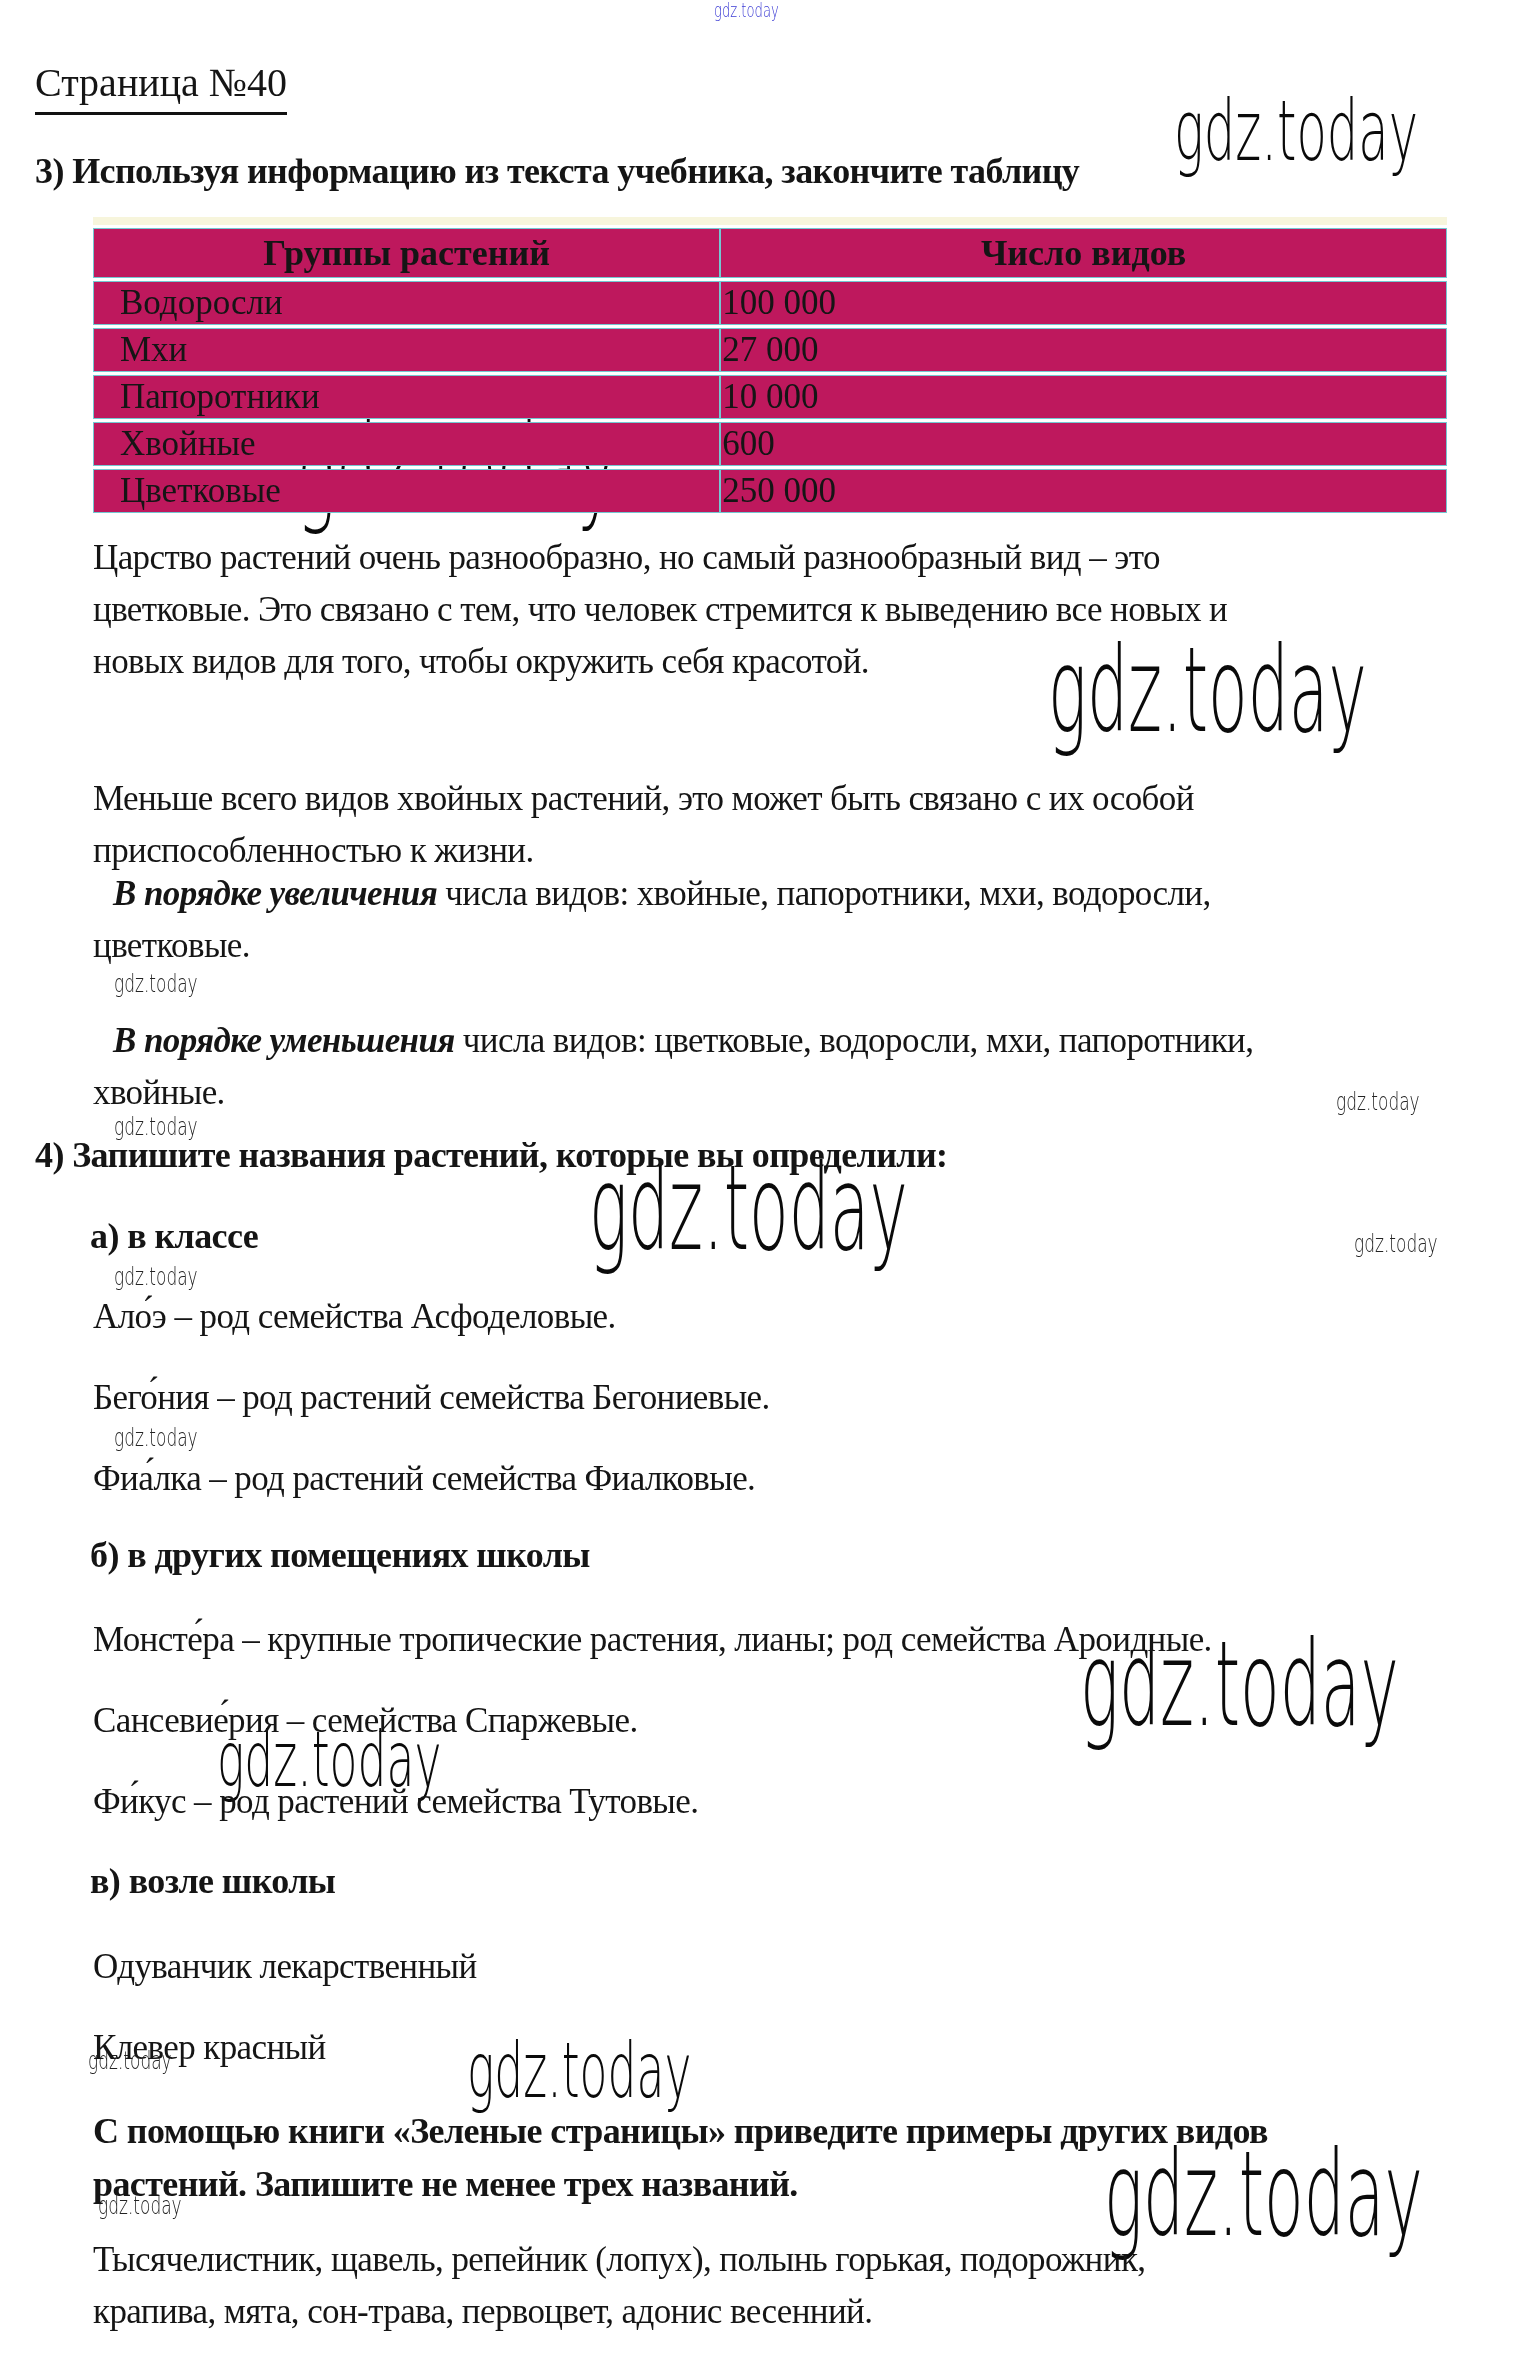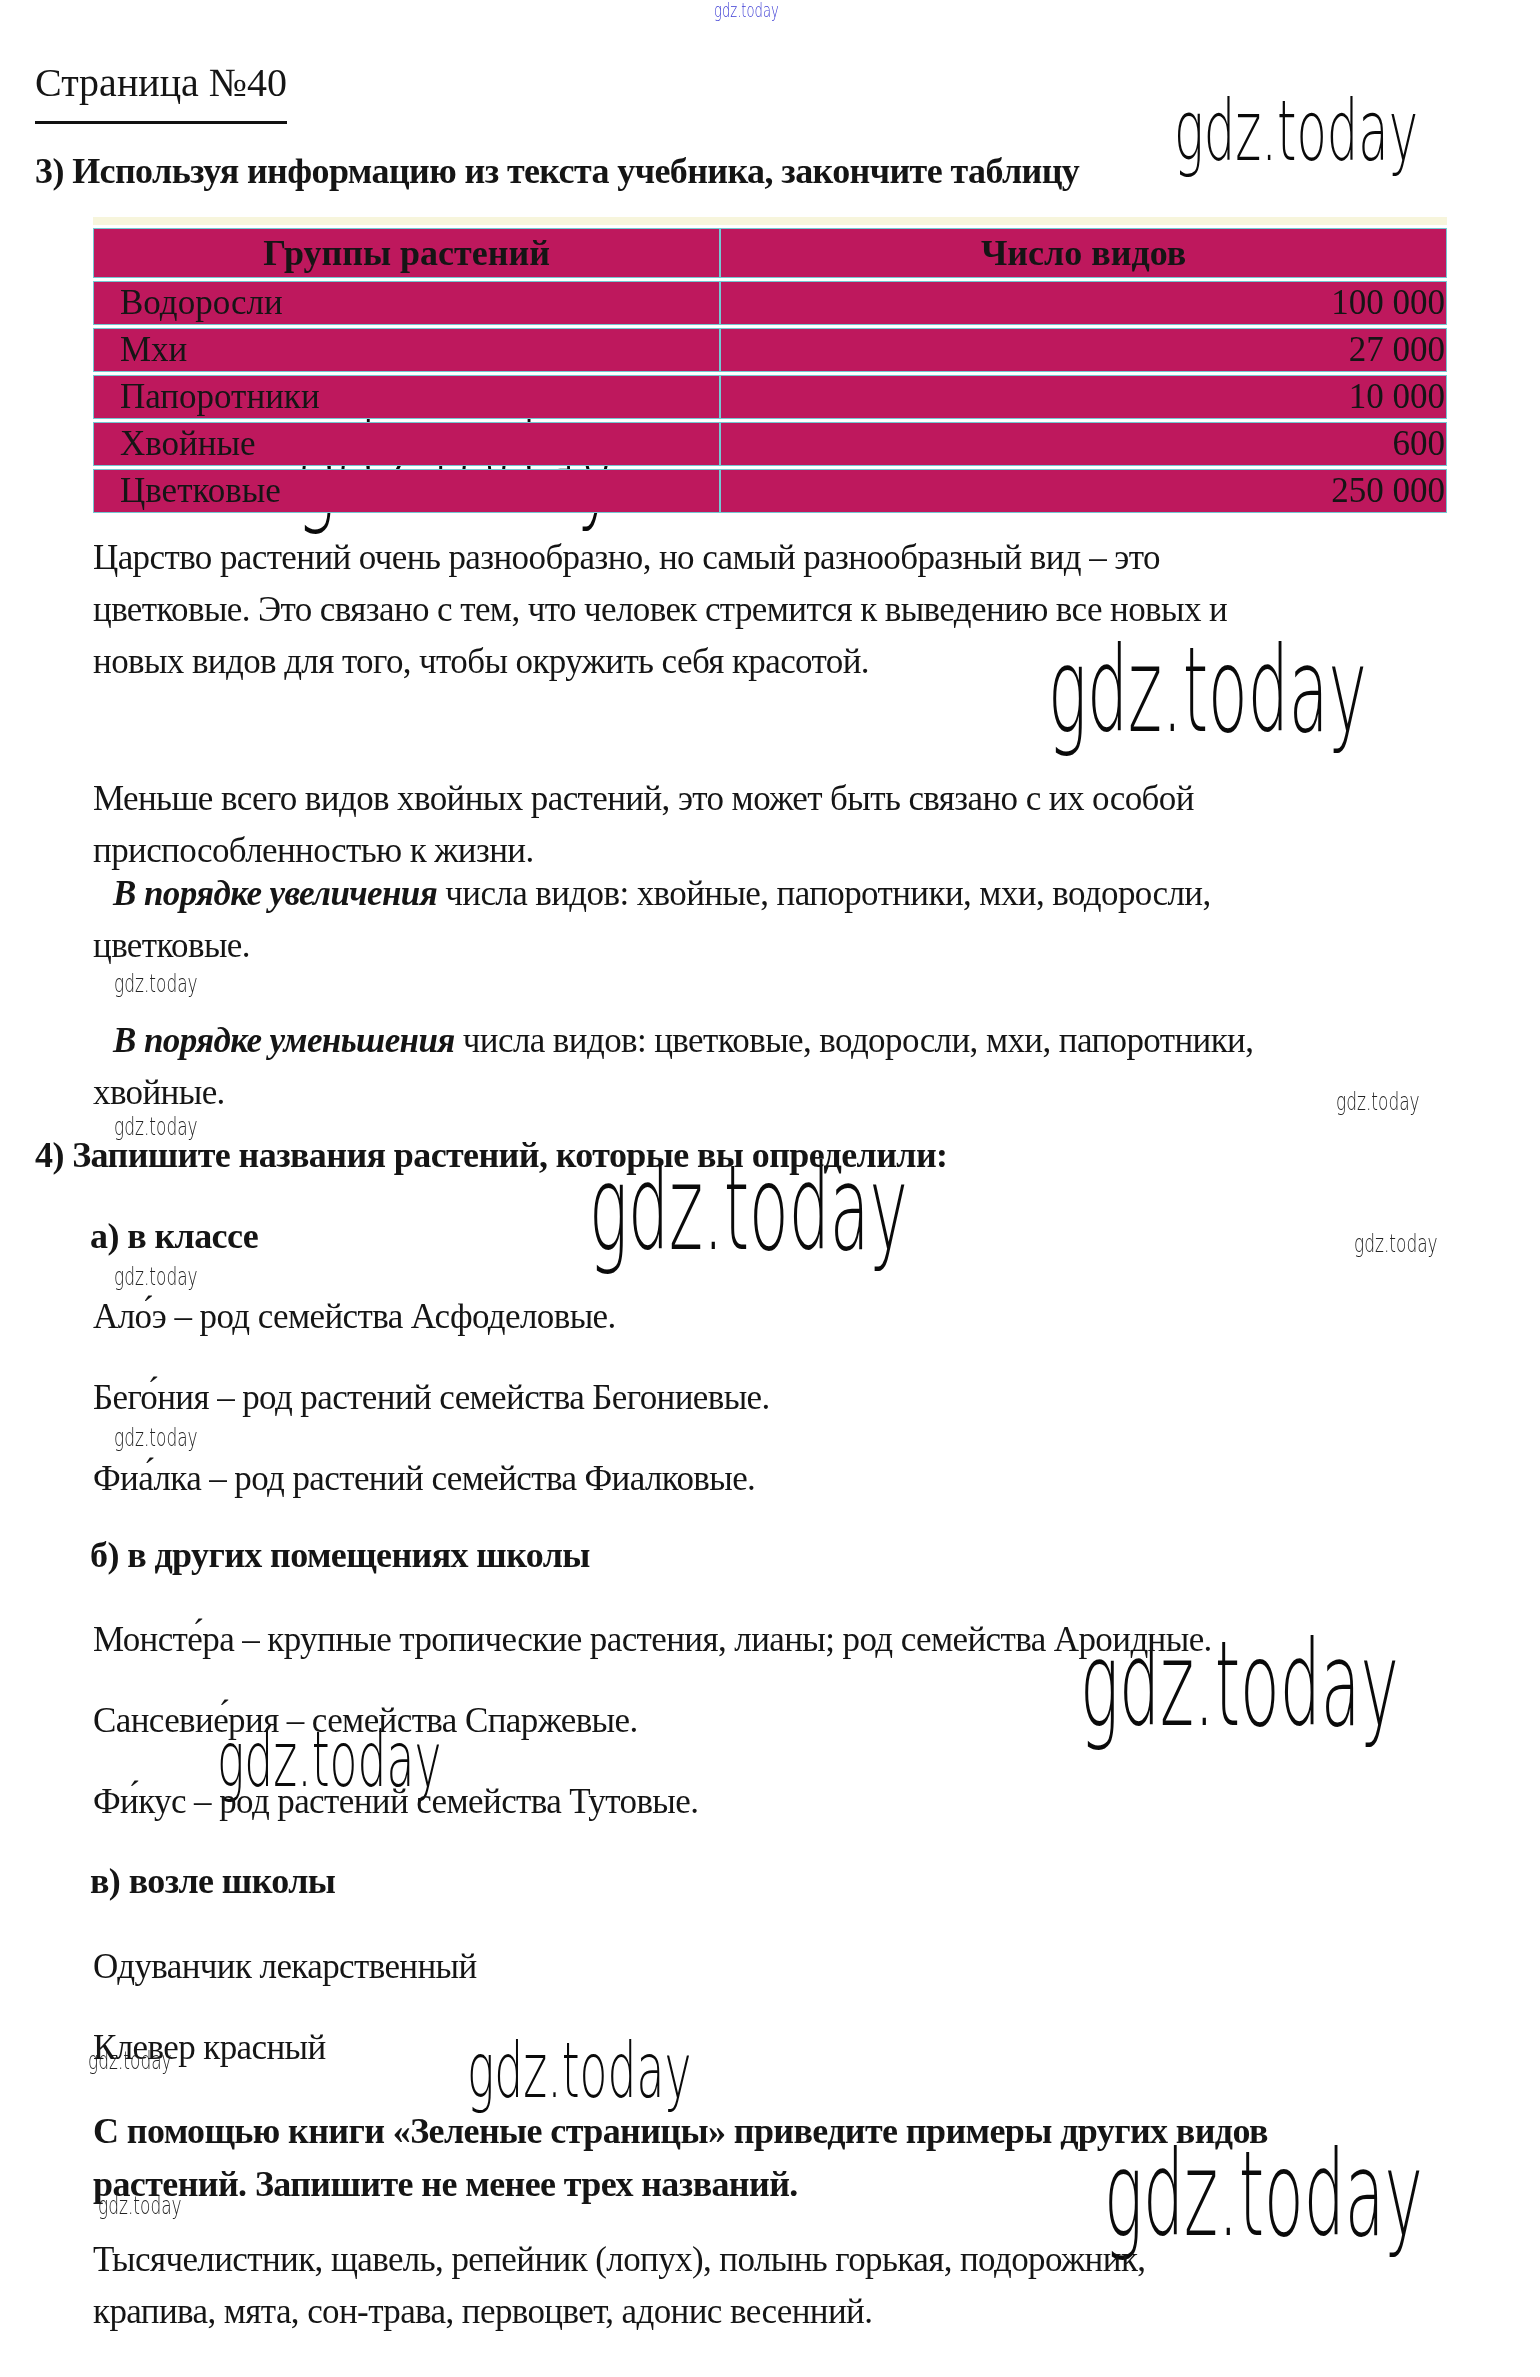--- a/index.html
+++ b/index.html
@@ -3,34 +3,34 @@
 <meta charset="utf-8">
 <style>
   html,body{margin:0;padding:0;}
   body{
     width:1540px;height:2377px;background:#ffffff;position:relative;overflow:hidden;
     font-family:"Liberation Serif","DejaVu Serif",serif;color:#151515;
   }
   .abs{position:absolute;}
   
   .title{font-size:40px;}
-  .title .u{display:inline-block;border-bottom:3.7px solid #111;padding-bottom:15px;}
+  .title .u{display:inline-block;border-bottom:3.7px solid #111;padding-bottom:6px;}
   
   .h{font-weight:bold;font-size:36px;letter-spacing:-0.6px;white-space:nowrap;}
   
   .body-text{font-size:35px;letter-spacing:-0.6px;line-height:52px;white-space:nowrap;}
   .lead{font-weight:bold;font-style:italic;margin-left:20px;}
   
   .cream{height:7.5px;background:#f7f5dc;width:1354px;}
   .tbl{border-collapse:separate;border-spacing:0 3.1px;width:1354px;table-layout:fixed;}
   .tbl th,.tbl td{border:1.9px solid #74c8d2;background:#be185d;overflow:hidden;}
   .tbl th{font-size:36px;font-weight:bold;height:46px;text-align:center;}
   .tbl td{font-size:35px;height:40px;}
   .tbl td.g{text-align:left;padding-left:26px;}
-  .tbl td.c{text-align:right;margin-top:8px;}
+  .tbl td.c{text-align:left;margin-top:8px;}
   .col-g{width:46.3%;}
   .col-c{width:53.7%;}
   
   .wm{position:absolute;font-family:"DejaVu Sans",sans-serif;color:#0a0a0a;
       transform-origin:0 0;line-height:1;white-space:nowrap;font-weight:200;}
   .wm-xl{font-size:81px;transform:scale(0.80,1.45);}
   .wm-lg{font-size:62px;transform:scale(0.80,1.35);}
   .wm-md{font-size:57px;transform:scale(0.80,1.35);}
   .wm-sm{font-size:20px;transform:scale(0.85,1.2);color:#232323;}
   .wm-tiny{font-size:15.5px;transform:scale(0.85,1.2);color:#3b3bd4;}

